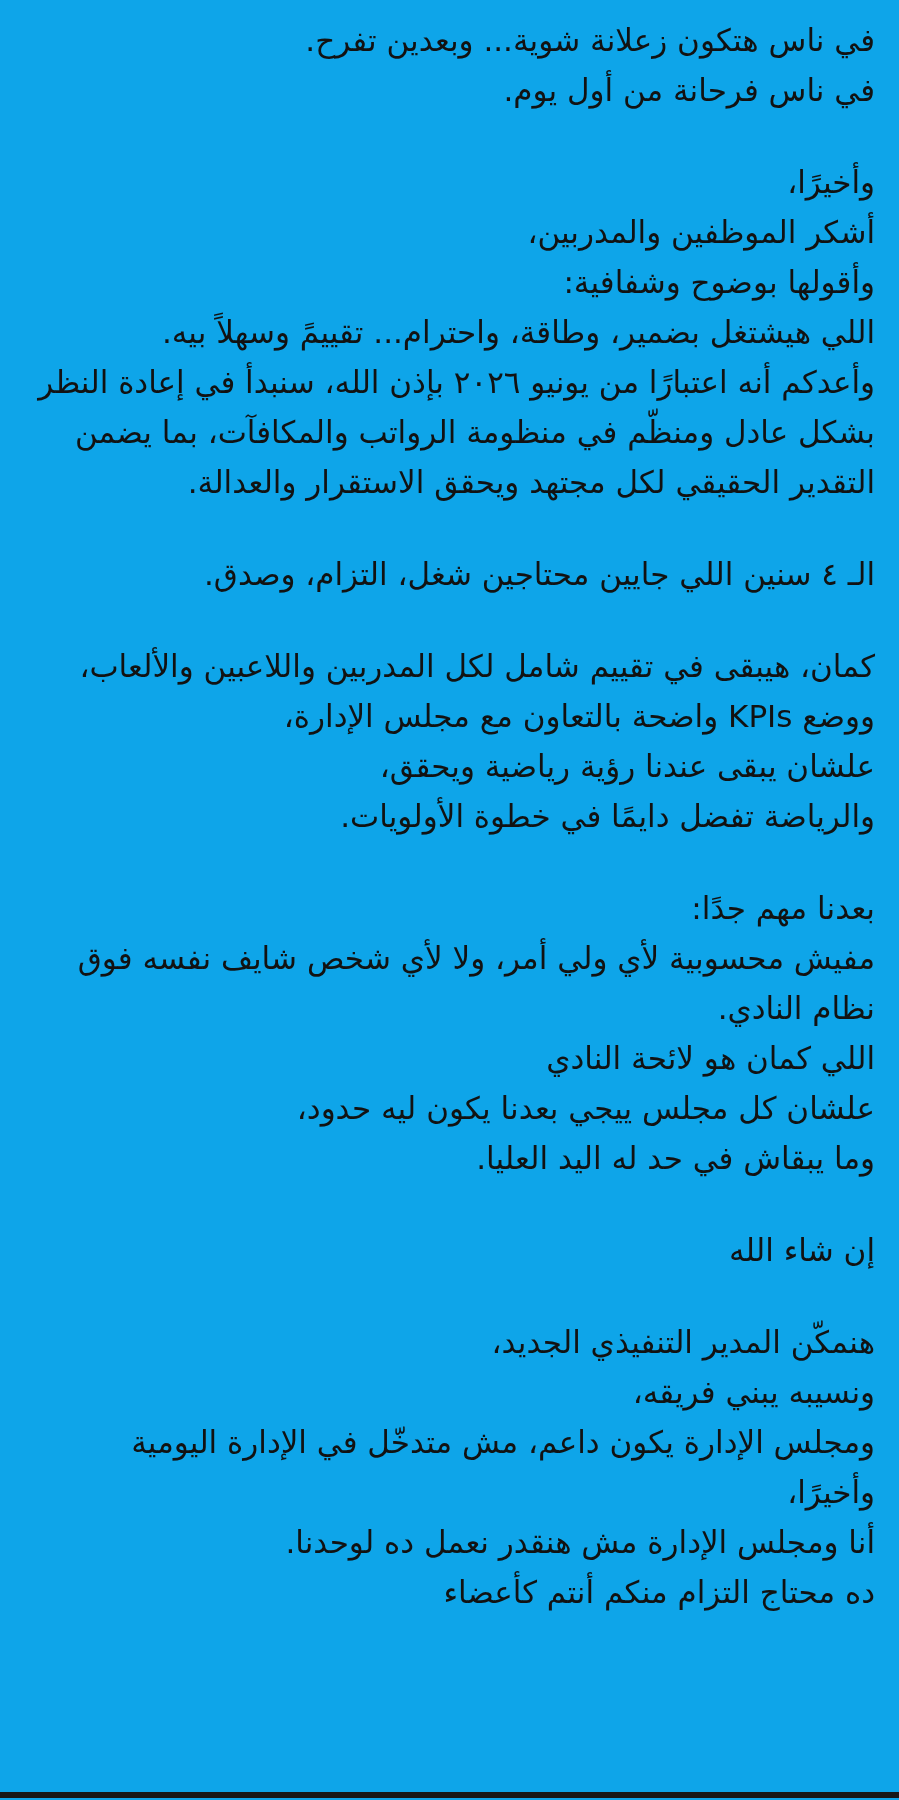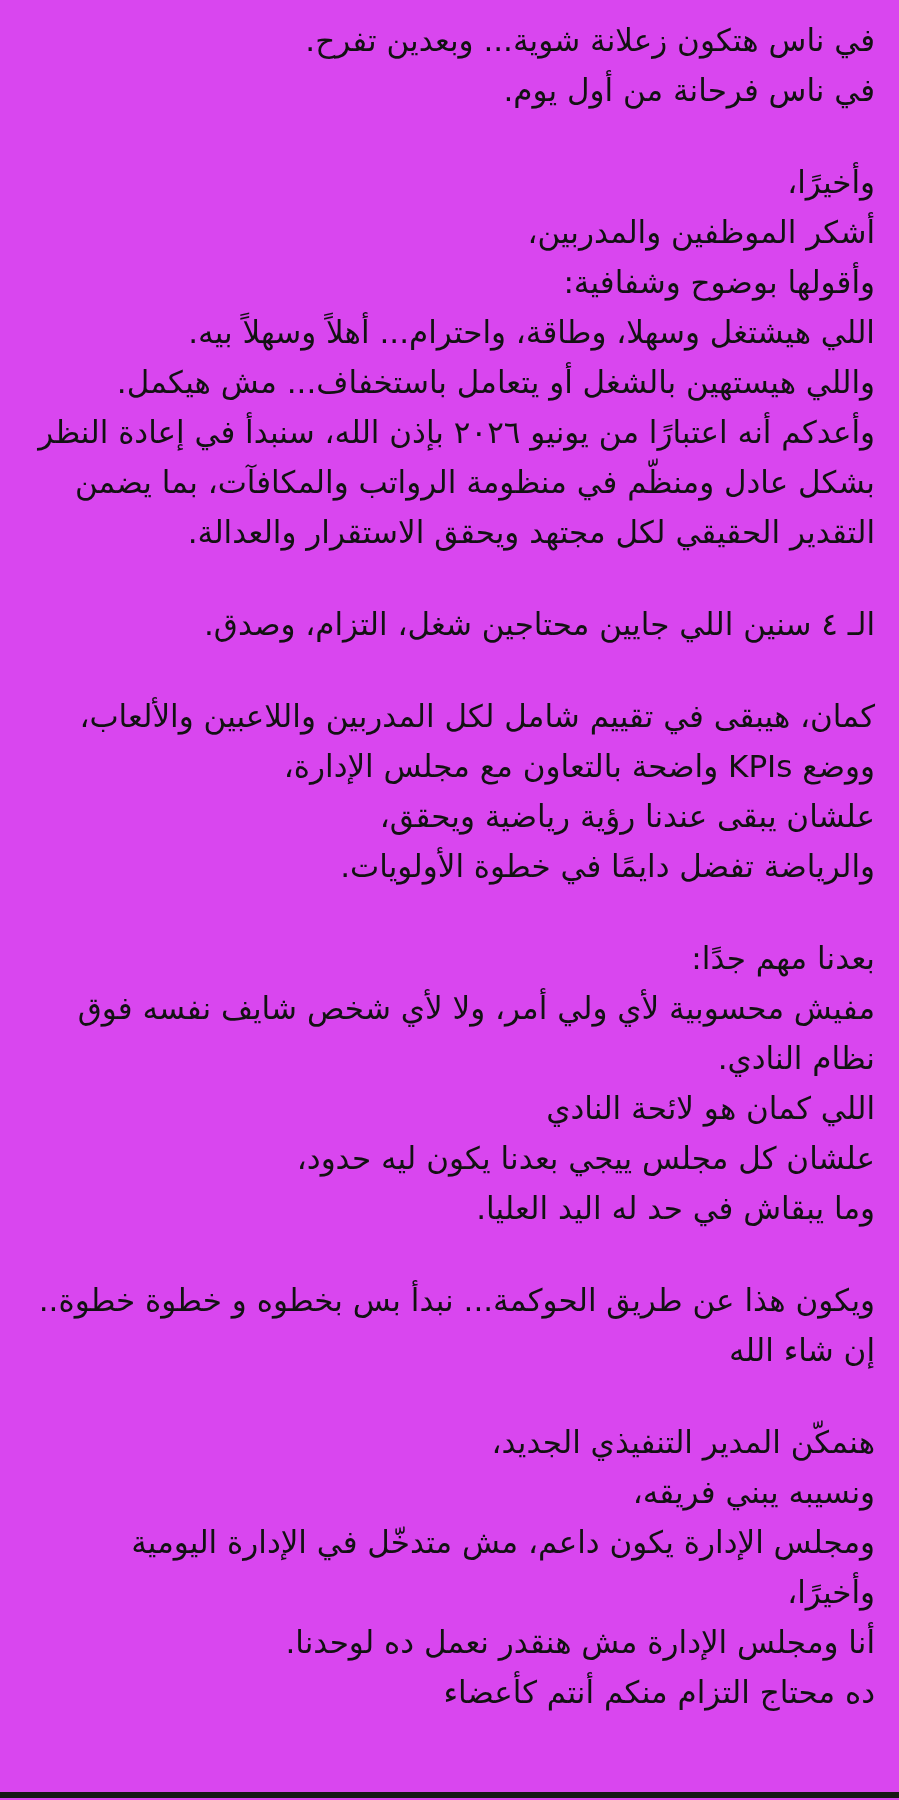--- a/index.html
+++ b/index.html
@@ -42,32 +42,31 @@
       position: absolute;
       top: 1792px;
       left: 0;
       width: 899px;
       height: 6px;
     }
   </style>
 </head>
 <body style="background: rgb(255, 255, 255);">
 
-<div class="page" style="background: #d946ef;">
+<div class="page" style="background: #0ea5e9;">
   <div class="post-body" style="color: rgb(18, 18, 18);">
       <div class="paragraph">
         <div class="line">في ناس هتكون زعلانة شوية... وبعدين تفرح.</div>
         <div class="line">في ناس فرحانة من أول يوم.</div>
       </div>
       <div class="paragraph">
         <div class="line">وأخيرًا،</div>
         <div class="line">أشكر الموظفين والمدربين،</div>
         <div class="line">وأقولها بوضوح وشفافية:</div>
-        <div class="line">اللي هيشتغل وسهلا، وطاقة، واحترام... أهلاً وسهلاً بيه.</div>
-        <div class="line">واللي هيستهين بالشغل أو يتعامل باستخفاف... مش هيكمل.</div>
+        <div class="line">اللي هيشتغل بضمير، وطاقة، واحترام... تقييمً وسهلاً بيه.</div>
         <div class="line">وأعدكم أنه اعتبارًا من يونيو ٢٠٢٦ بإذن الله، سنبدأ في إعادة النظر</div>
         <div class="line">بشكل عادل ومنظّم في منظومة الرواتب والمكافآت، بما يضمن</div>
         <div class="line">التقدير الحقيقي لكل مجتهد ويحقق الاستقرار والعدالة.</div>
       </div>
       <div class="paragraph">
         <div class="line">الـ ٤ سنين اللي جايين محتاجين شغل، التزام، وصدق.</div>
       </div>
       <div class="paragraph">
         <div class="line">كمان، هيبقى في تقييم شامل لكل المدربين واللاعبين والألعاب،</div>
         <div class="line">ووضع KPIs واضحة بالتعاون مع مجلس الإدارة،</div>
@@ -76,21 +75,20 @@
       </div>
       <div class="paragraph">
         <div class="line">بعدنا مهم جدًا:</div>
         <div class="line">مفيش محسوبية لأي ولي أمر، ولا لأي شخص شايف نفسه فوق</div>
         <div class="line">نظام النادي.</div>
         <div class="line">اللي كمان هو لائحة النادي</div>
         <div class="line">علشان كل مجلس ييجي بعدنا يكون ليه حدود،</div>
         <div class="line">وما يبقاش في حد له اليد العليا.</div>
       </div>
       <div class="paragraph">
-        <div class="line">ويكون هذا عن طريق الحوكمة... نبدأ بس بخطوه و خطوة خطوة..</div>
         <div class="line">إن شاء الله</div>
       </div>
       <div class="paragraph">
         <div class="line">هنمكّن المدير التنفيذي الجديد،</div>
         <div class="line">ونسيبه يبني فريقه،</div>
         <div class="line">ومجلس الإدارة يكون داعم، مش متدخّل في الإدارة اليومية</div>
         <div class="line">وأخيرًا،</div>
         <div class="line">أنا ومجلس الإدارة مش هنقدر نعمل ده لوحدنا.</div>
         <div class="line">ده محتاج التزام منكم أنتم كأعضاء</div>
       </div>

